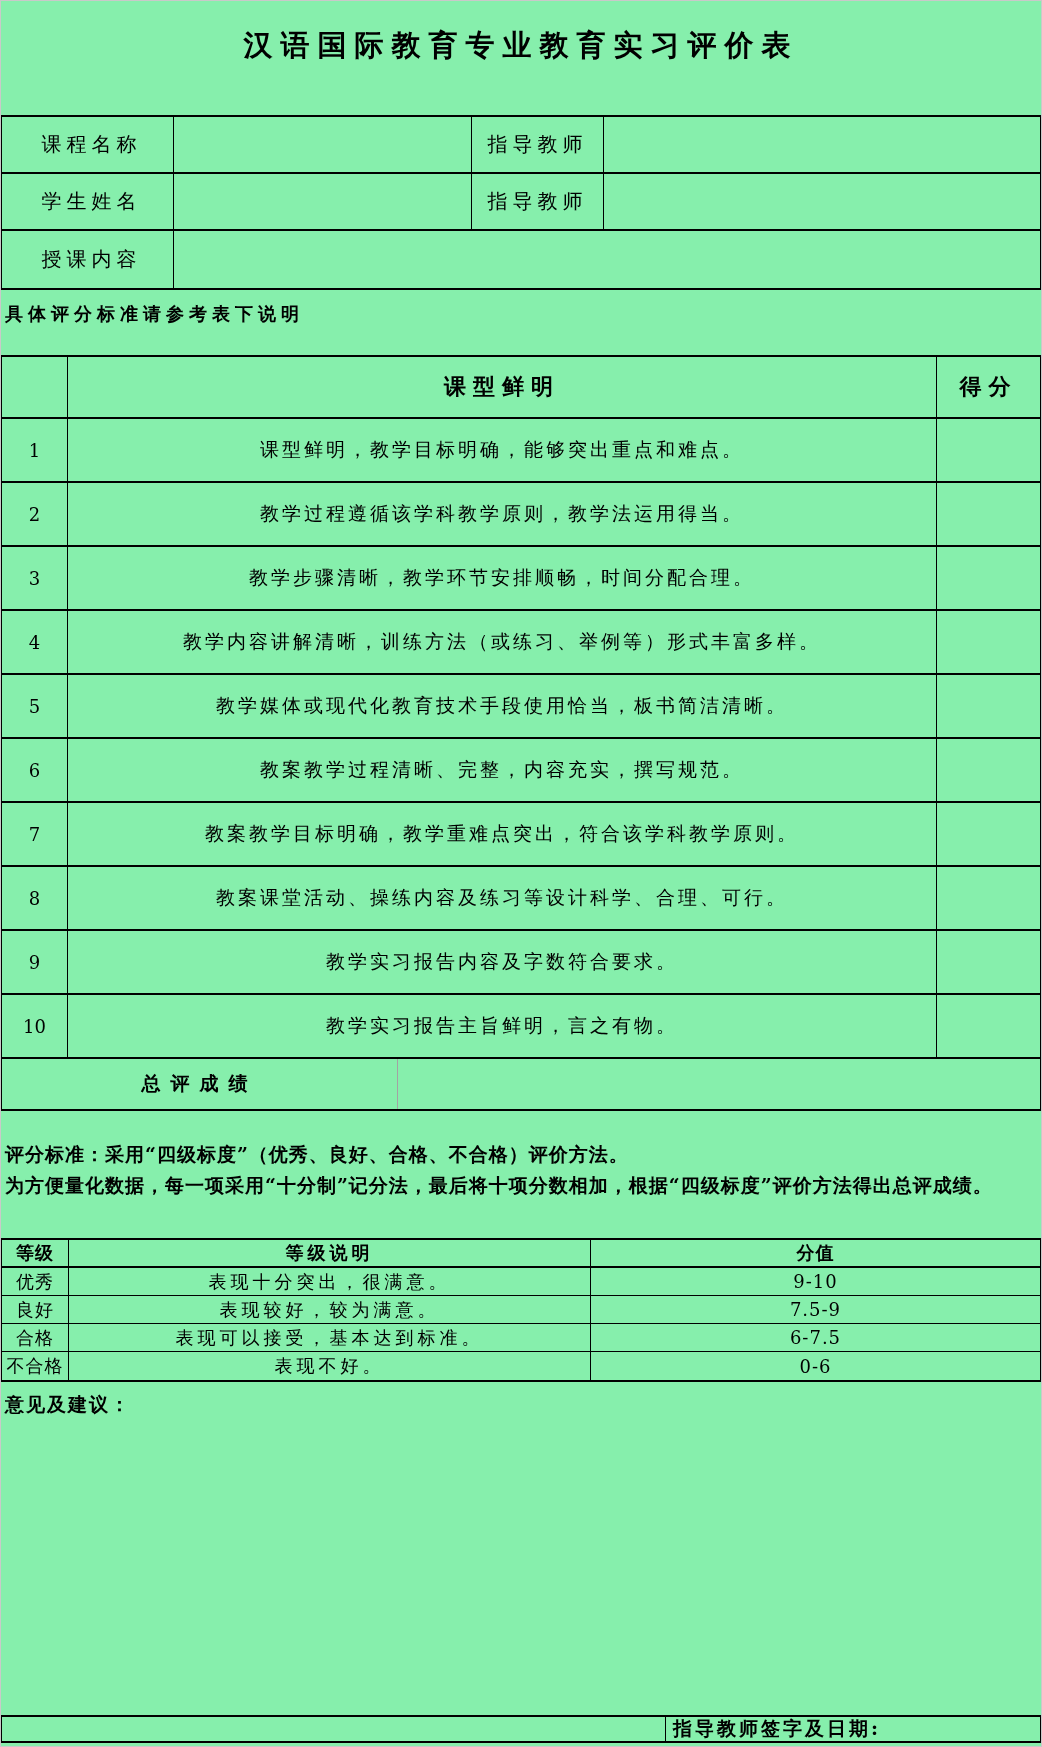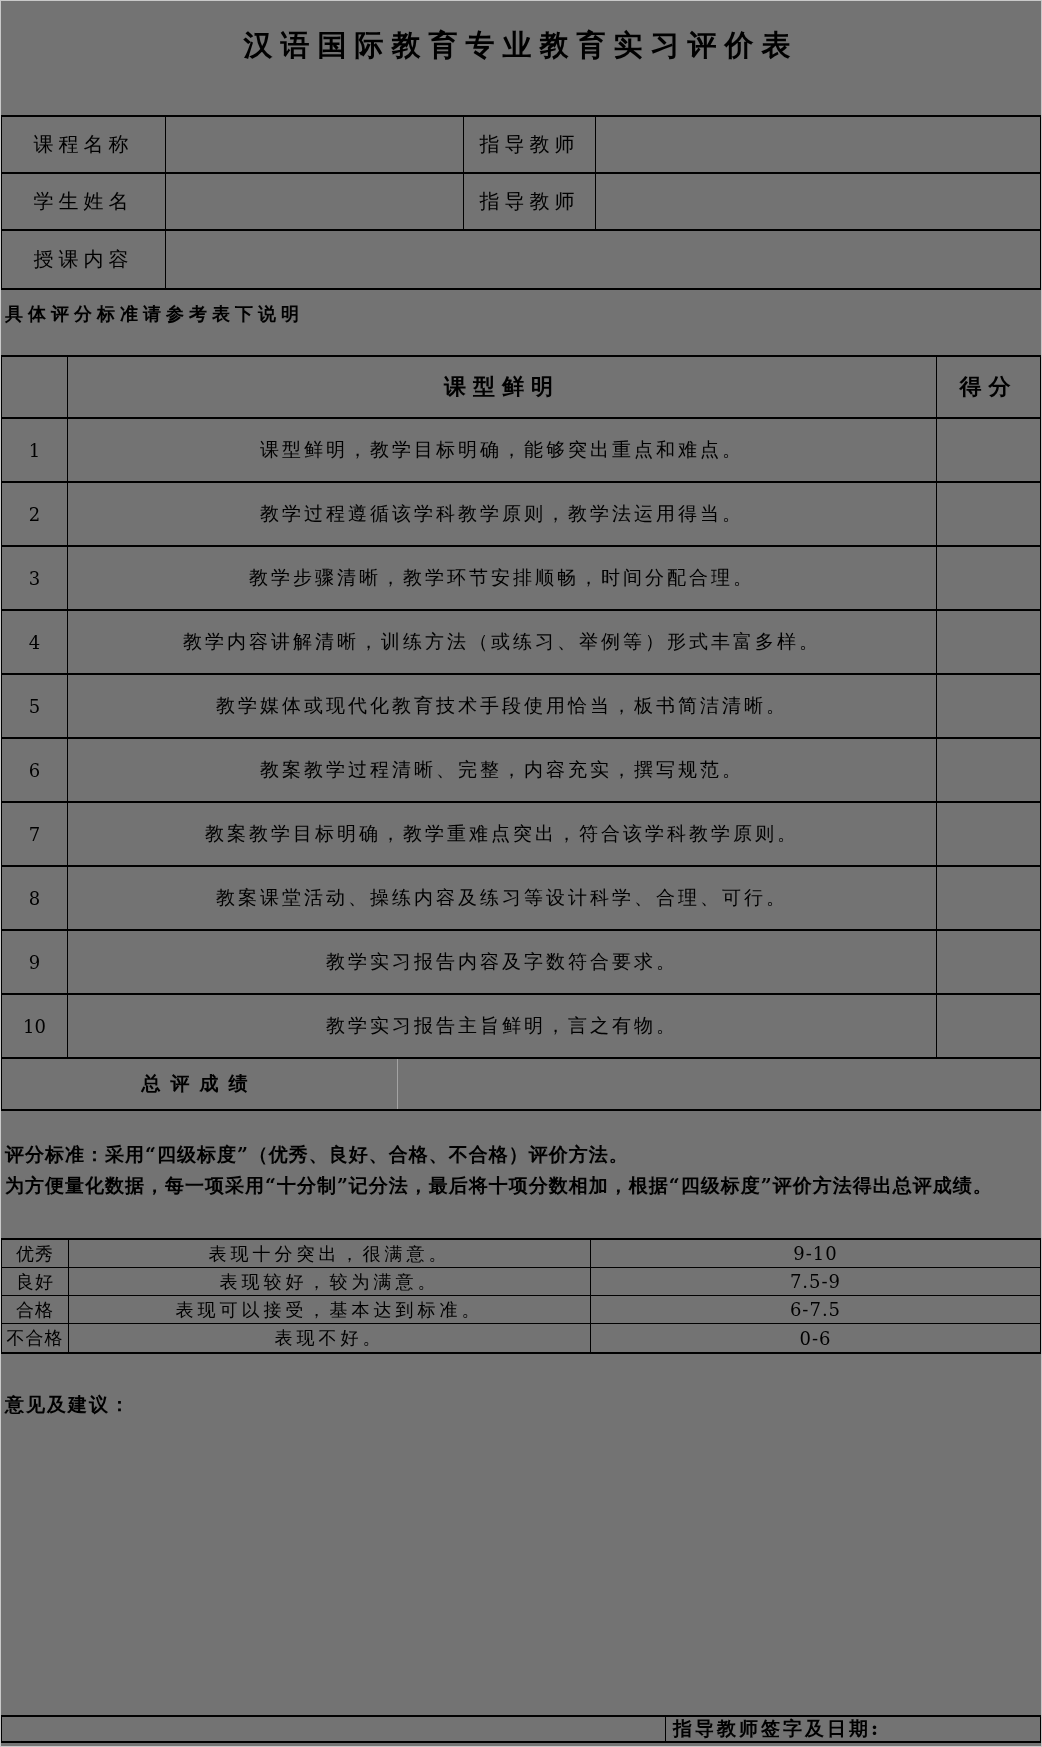--- a/index.html
+++ b/index.html
@@ -1,39 +1,39 @@
 <!DOCTYPE html>
 <html><head>
 <meta charset="utf-8">
 <style>
   html, body { margin: 0; padding: 0; background: #fff; }
   * { box-sizing: border-box; }
   .page {
     position: relative;
     width: 1042px;
     height: 1747px;
-    background: #737373;
+    background: #86efac;
     color: #000;
     font-family: "DejaVu Serif", "Liberation Serif", serif;
     box-shadow: inset 0 0 0 1px #c9c9c9;
     overflow: hidden;
   }
   .cell { display: flex; align-items: center; justify-content: center; }
 
   .title {
     position: absolute; top: 26px; left: 0; width: 100%;
     text-align: center; font-size: 29px; font-weight: bold; letter-spacing: 8px;
   }
 
   
   .info-table {
     position: absolute; top: 115px; left: 1px; width: 1040px;
     border: 1px solid #000; border-top-width: 2px; border-bottom-width: 2px;
   }
-  .i-row { display: flex; height: 57px; border-bottom: 2px solid #000; }
+  .i-row { display: flex; height: 57px; border-bottom: 2px solid #000; padding-left: 8px; }
   .i-row.last { border-bottom: none; }
   .i-label { width: 164px; border-right: 1px solid #000; font-size: 20px; letter-spacing: 5px; }
   .i-value { width: 298px; border-right: 1px solid #000; }
   .i-label2 { width: 132px; border-right: 1px solid #000; font-size: 20px; letter-spacing: 5px; }
   .i-fill { flex: 1; }
 
   .note {
     position: absolute; top: 302px; left: 5px;
     font-weight: bold; font-size: 18px; letter-spacing: 5px;
   }
@@ -176,20 +176,25 @@
       <div class="cell t-value"></div>
     </div>
   </div>
 
   <div class="grading-note">
     <div>评分标准：采用“四级标度”（优秀、良好、合格、不合格）评价方法。</div>
     <div>为方便量化数据，每一项采用“十分制”记分法，最后将十项分数相加，根据“四级标度”评价方法得出总评成绩。</div>
   </div>
 
   <div class="grade-table">
+    <div class="g-row header">
+      <div class="cell g-grade">等级</div>
+      <div class="cell g-desc">等级说明</div>
+      <div class="cell g-range">分值</div>
+    </div>
     <div class="g-row">
       <div class="cell g-grade">优秀</div>
       <div class="cell g-desc">表现十分突出，很满意。</div>
       <div class="cell g-range">9-10</div>
     </div>
     <div class="g-row">
       <div class="cell g-grade">良好</div>
       <div class="cell g-desc">表现较好，较为满意。</div>
       <div class="cell g-range">7.5-9</div>
     </div>

